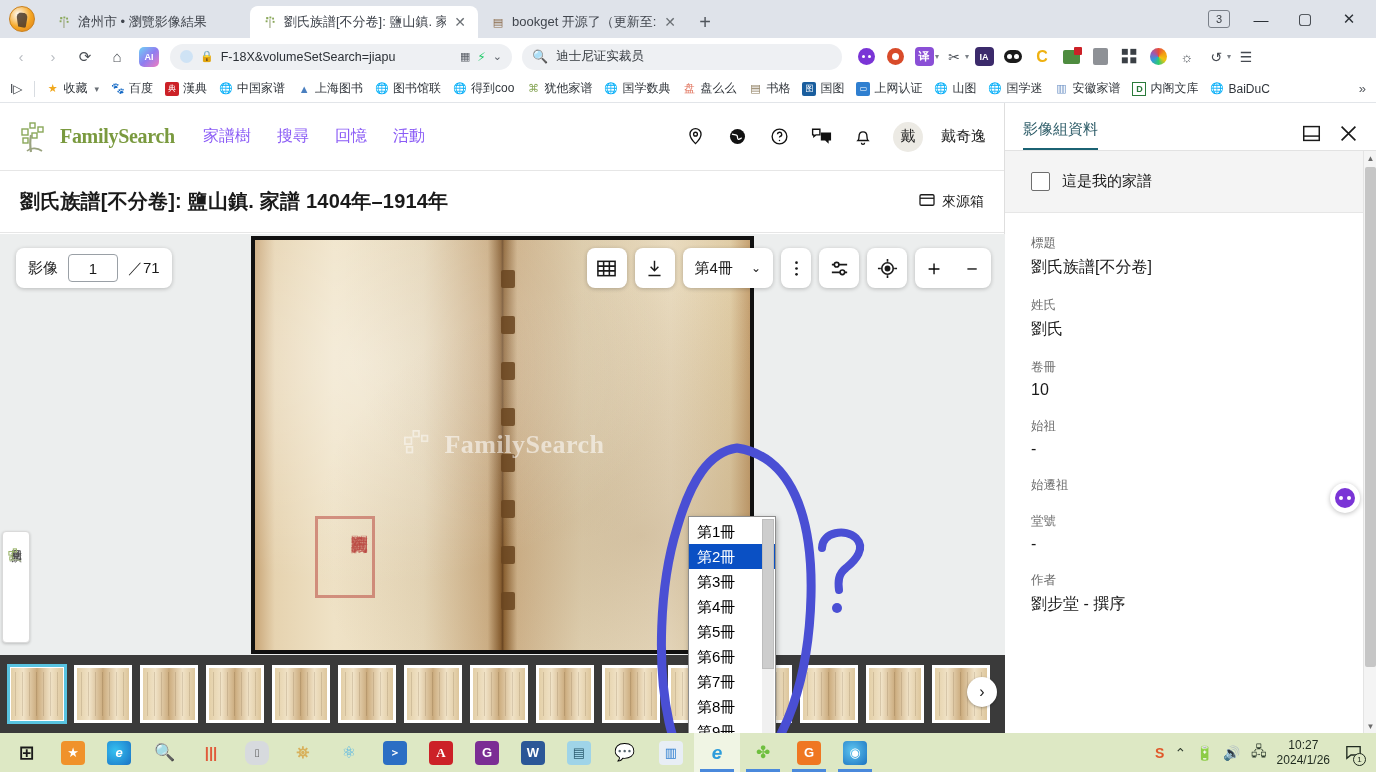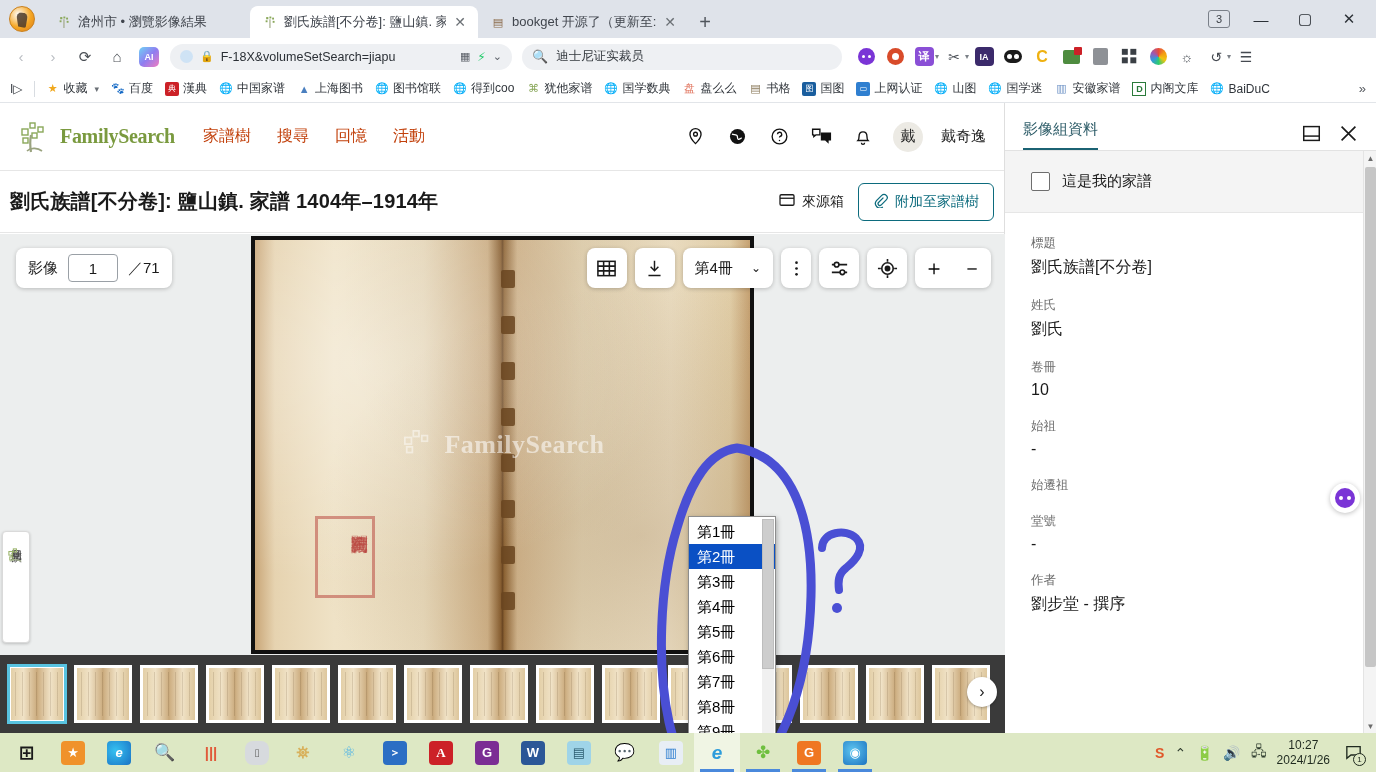--- a/index.html
+++ b/index.html
@@ -132,32 +132,32 @@
 
   
   .fs-header {
     height: 68px; display: flex; align-items: center; padding: 0 18px;
     border-bottom: 1px solid #e6e6e6; background: #fff;
   }
   .fs-logo { display: flex; align-items: center; gap: 4px; }
   .fs-logo-mark { width: 38px; height: 34px; position: relative; }
   .fs-logo-text { font-family: "Liberation Serif", "DejaVu Serif", serif; font-size: 20px; font-weight: bold; color: #7a9a3f; letter-spacing: -.3px;}
   .fs-nav { display: flex; align-items: center; gap: 26px; margin-left: 28px; }
-  .fs-nav a { font-size: 16px; color: #c2410c; text-decoration: none; }
+  .fs-nav a { font-size: 16px; color: #8b5cf6; text-decoration: none; }
   .fs-header-right { margin-left: auto; display: flex; align-items: center; gap: 18px; }
   .hdr-ico { width: 24px; height: 24px; display:flex;align-items:center;justify-content:center; color:#1a1a1a;}
   .avatar {
     width: 30px; height: 30px; border-radius: 50%; background: #eceae4; color: #1a1a1a;
     display:flex;align-items:center;justify-content:center; font-size: 15px;
   }
   .user-name { font-size: 15px; color: #1a1a1a; }
 
   
   .fs-titlerow {
-    height: 62px; display: flex; align-items: center; padding: 0 10px;
+    height: 62px; display: flex; align-items: center; padding: 0 20px;
     border-bottom: 1px solid #e6e6e6; background:#fff;text-align:right;
   }
   .fs-title { font-size: 20px; font-weight: bold; color: #1a1a1a; letter-spacing: .2px;}
   .fs-titlerow-right { margin-left: auto; display: flex; align-items: center; gap: 14px; }
   .src-btn { display:flex; align-items:center; gap:7px; font-size: 14px; color:#1c1c1c; }
   .attach-btn {
     display:flex; align-items:center; gap:7px; font-size: 14px; color:#0c6b7d;
     border: 1px solid #0c6b7d; border-radius: 6px; padding: 9px 14px; background:#fff;
   }
 
@@ -653,28 +653,20 @@
         <div class="fs-title">劉氏族譜[不分卷]: 鹽山鎮. 家譜 1404年–1914年</div>
         <div class="fs-titlerow-right">
           <div class="src-btn">
             <span>
               <svg width="16" height="14" viewBox="0 0 18 16" fill="none" stroke="#1c1c1c" stroke-width="1.5">
                   <rect x="1" y="2" width="16" height="12" rx="1.5"></rect>
                   <path d="M1 6h16"></path>
                 </svg>
             </span>
             <span>來源箱</span>
-          </div>
-          <div class="attach-btn">
-            <span>
-              <svg width="15" height="15" viewBox="0 0 18 18" fill="none" stroke="#0c6b7d" stroke-width="1.5">
-                  <path d="M12.5 5.5 6.6 11.4a2.2 2.2 0 0 0 3.1 3.1l6.2-6.2a3.8 3.8 0 1 0-5.4-5.4L4.2 9.2a5.4 5.4 0 0 0 7.6 7.6"></path>
-                </svg>
-            </span>
-            <span>附加至家譜樹</span>
           </div>
         </div>
       </div>
 
       <div class="viewer">
 
         <div class="book-area">
           <div class="book">
             <div class="book-inner">
               <div class="spine-bands">

